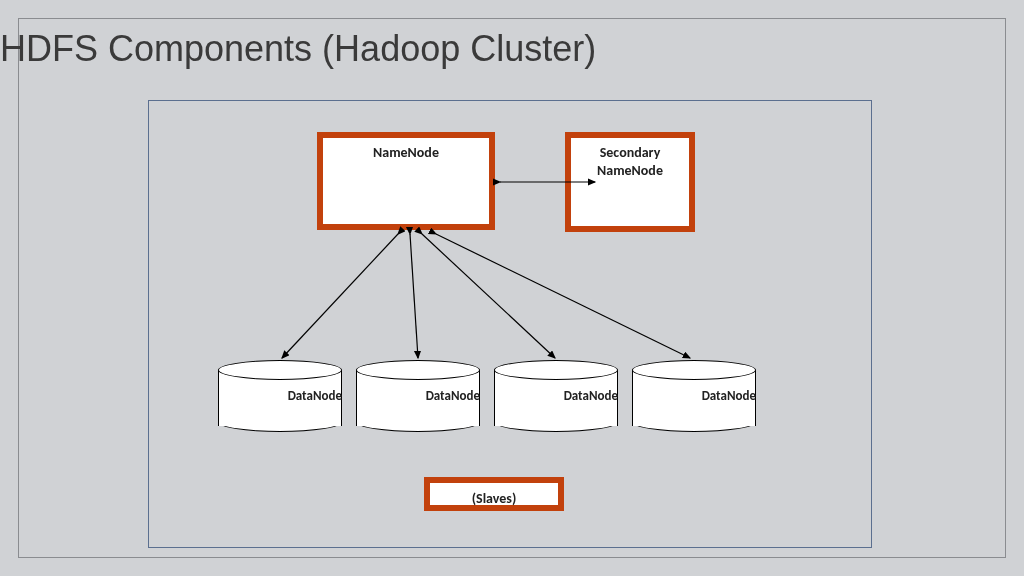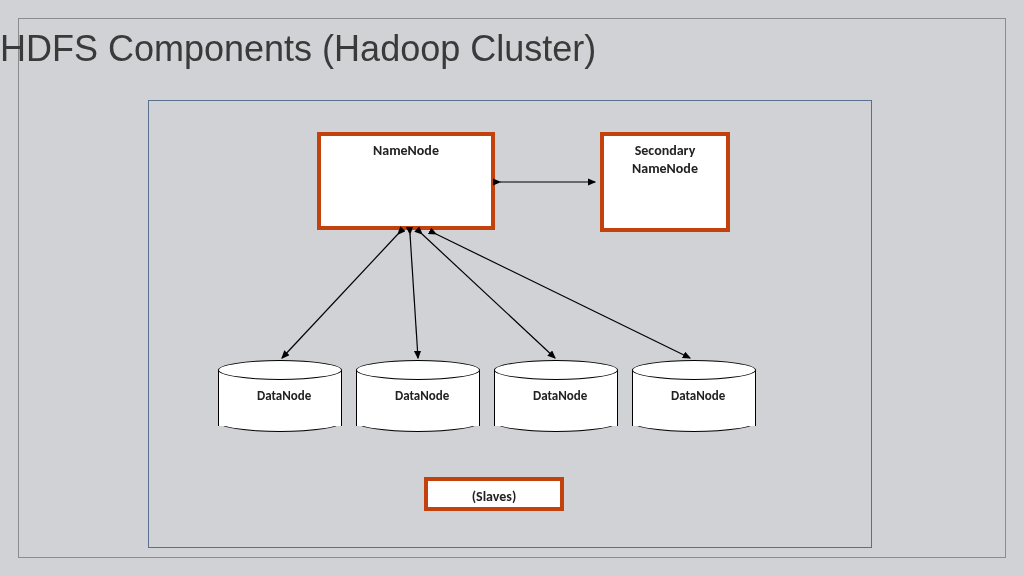--- a/index.html
+++ b/index.html
@@ -35,38 +35,38 @@
     left: 148px;
     top: 100px;
     width: 724px;
     height: 448px;
     border: 1px solid #5b6f8f;
     box-sizing: border-box;
   }
   .node-box {
     position: absolute;
     background: #fff;
-    border: 4px solid #c2410c;
+    border: 6px solid #c2410c;
     text-align: center;
     font-size: 14px;
     font-weight: 700;
     color: #222;
     font-family: "Calibri", "Segoe UI", Arial, sans-serif;
     box-sizing: border-box;
   }
   .namenode-box {
     left: 317px;
     top: 132px;
     width: 178px;
     height: 98px;
     padding-top: 6px;
     line-height: 18px;
   }
   .secondary-box {
-    left: 600px;
+    left: 565px;
     top: 132px;
     width: 130px;
     height: 100px;
     padding-top: 6px;
     line-height: 18px;
   }
   .slaves-box {
     left: 424px;
     top: 477px;
     width: 140px;
@@ -117,27 +117,26 @@
     border: 1px solid #000;
     border-radius: 50%;
     box-sizing: border-box;
     z-index: 0;
   }
   .dn-label {
     position: absolute;
     left: 0;
     top: 28px;
     width: 100%;
-    text-align: left;
+    text-align: right;
     font-size: 13px;
     font-weight: 700;
     color: #222;
     font-family: "Calibri", "Segoe UI", Arial, sans-serif;
     z-index: 3;
-    padding-left: 39px;
   }
   svg.arrows {
     position: absolute;
     left: 0;
     top: 0;
     width: 1024px;
     height: 576px;
     pointer-events: none;
   }
 </style>

